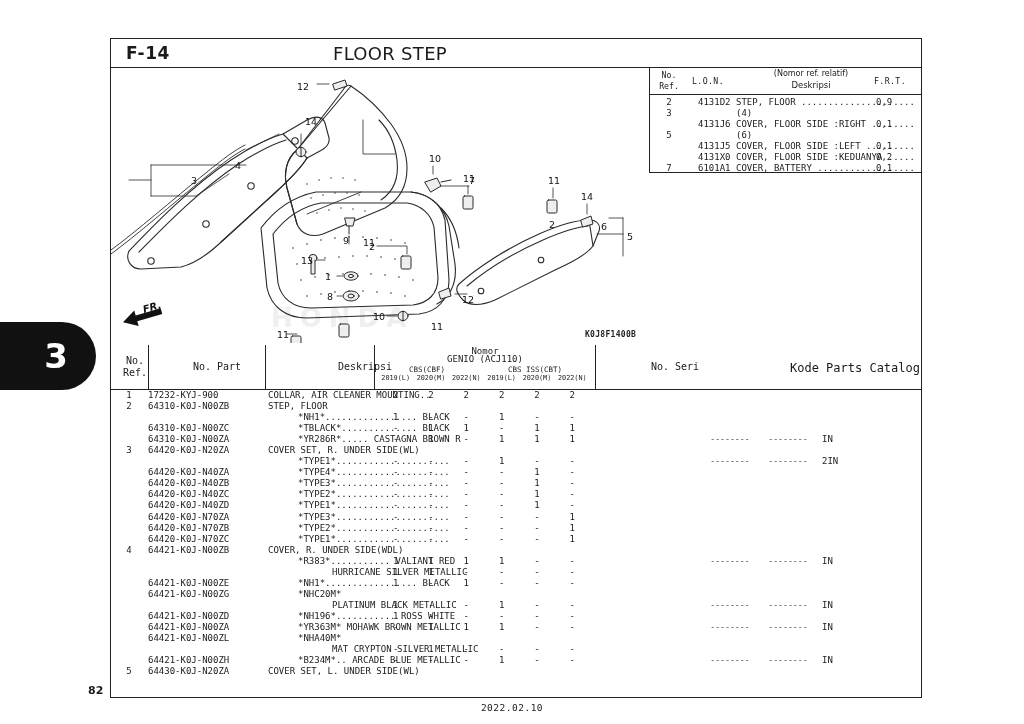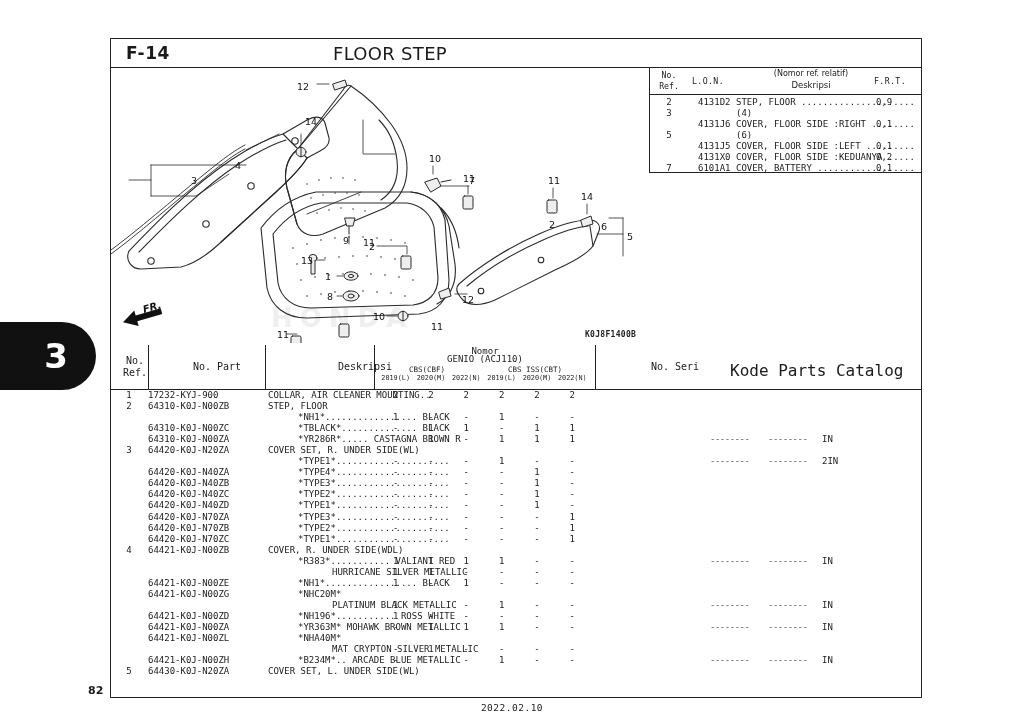--- a/index.html
+++ b/index.html
@@ -86,21 +86,21 @@
   .mh-noref{position:absolute;left:8px;top:10px;width:34px;text-align:center;font-size:10px;line-height:12px;}
   .mh-nopart{position:absolute;left:52px;top:16px;width:110px;text-align:center;font-size:10px;}
   .mh-desk{position:absolute;left:180px;top:16px;width:150px;text-align:center;font-size:10px;}
   .mh-jumlah{position:absolute;left:275px;top:1px;width:200px;text-align:center;font-size:9px;}
   .mh-model{position:absolute;left:275px;top:9px;width:200px;text-align:center;font-size:9px;}
   .mh-grpA{position:absolute;left:272px;top:20px;width:90px;text-align:center;font-size:7.5px;}
   .mh-grpB{position:absolute;left:375px;top:20px;width:100px;text-align:center;font-size:7.5px;}
   .mh-years{position:absolute;left:268px;top:29px;width:212px;display:flex;}
   .mh-years span{flex:1;text-align:center;font-size:6.8px;}
   .mh-seri{position:absolute;left:505px;top:16px;width:120px;text-align:center;font-size:10px;}
-  .mh-kode{position:absolute;left:620px;top:16px;width:190px;text-align:left;font-size:16px;}
+  .mh-kode{position:absolute;left:620px;top:16px;width:190px;text-align:right;font-size:12px;}
   .mh-vline{position:absolute;top:0;width:0;border-left:1px solid #222;height:45px;}
 
   
   .mbody{position:absolute;left:110px;top:390px;width:812px;height:298px;overflow:hidden;}
   .row{position:relative;height:11.05px;line-height:11.05px;white-space:pre;font-size:9px;}
   .c-ref{position:absolute;left:8px;width:22px;text-align:center;}
   .c-part{position:absolute;left:38px;}
   .c-desc{position:absolute;left:158px;}
   .c-desc.ind1{left:188px;}
   .c-desc.ind2{left:222px;}

